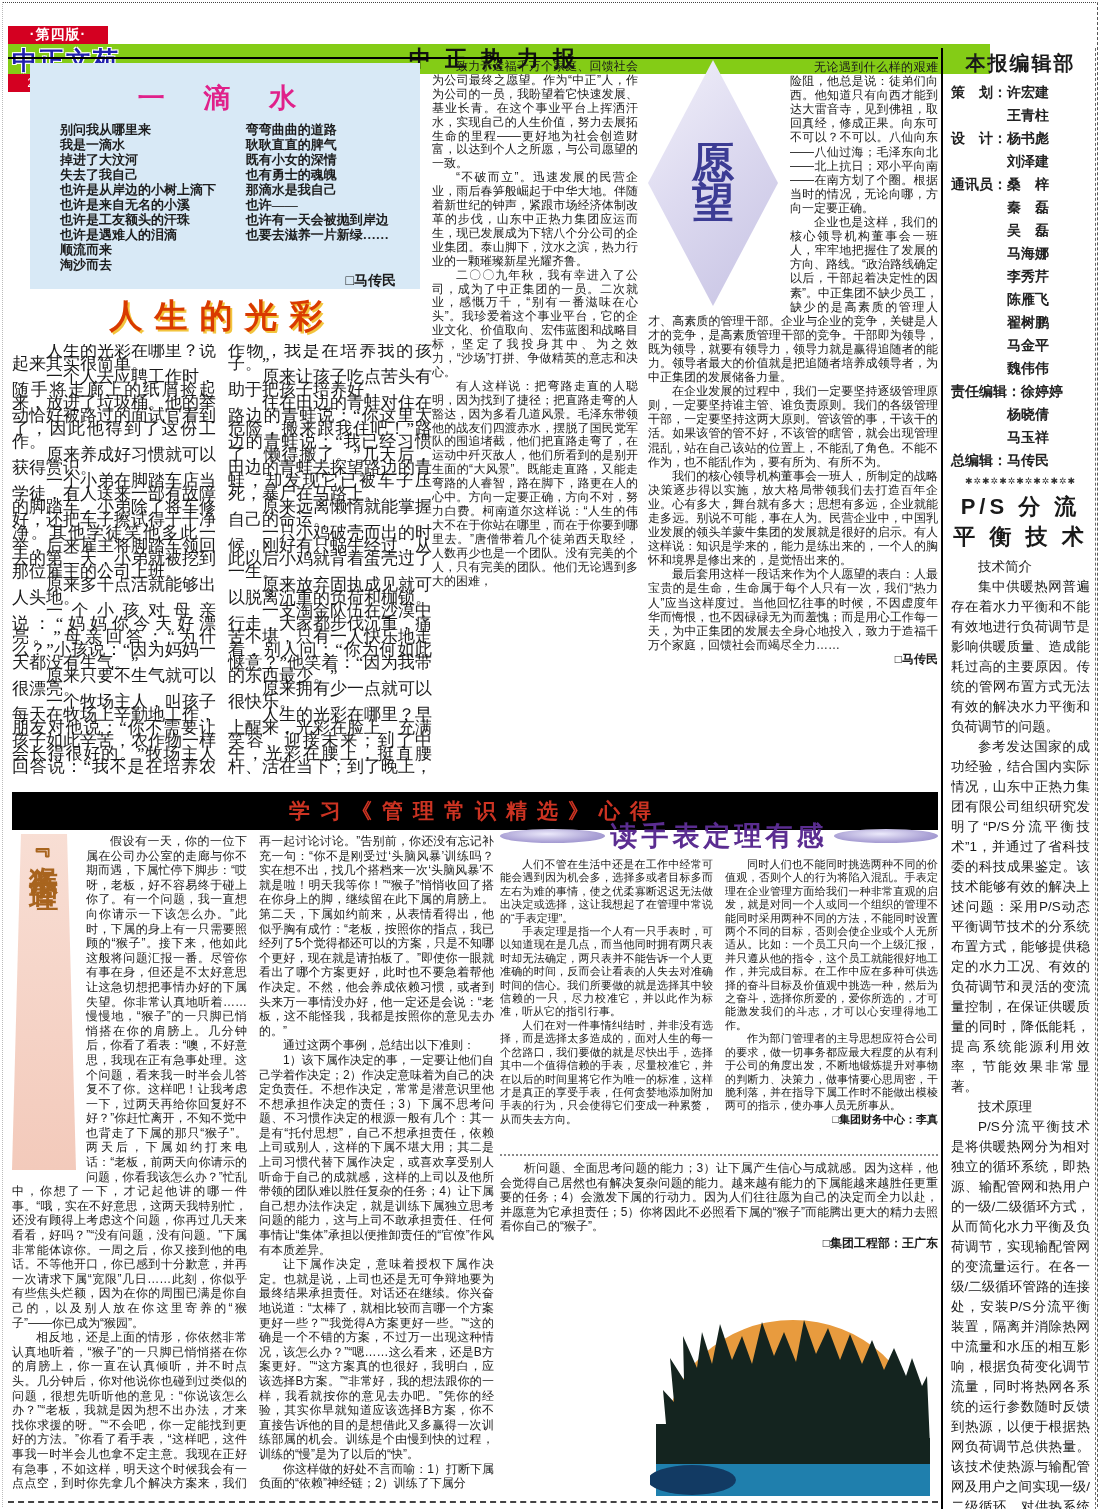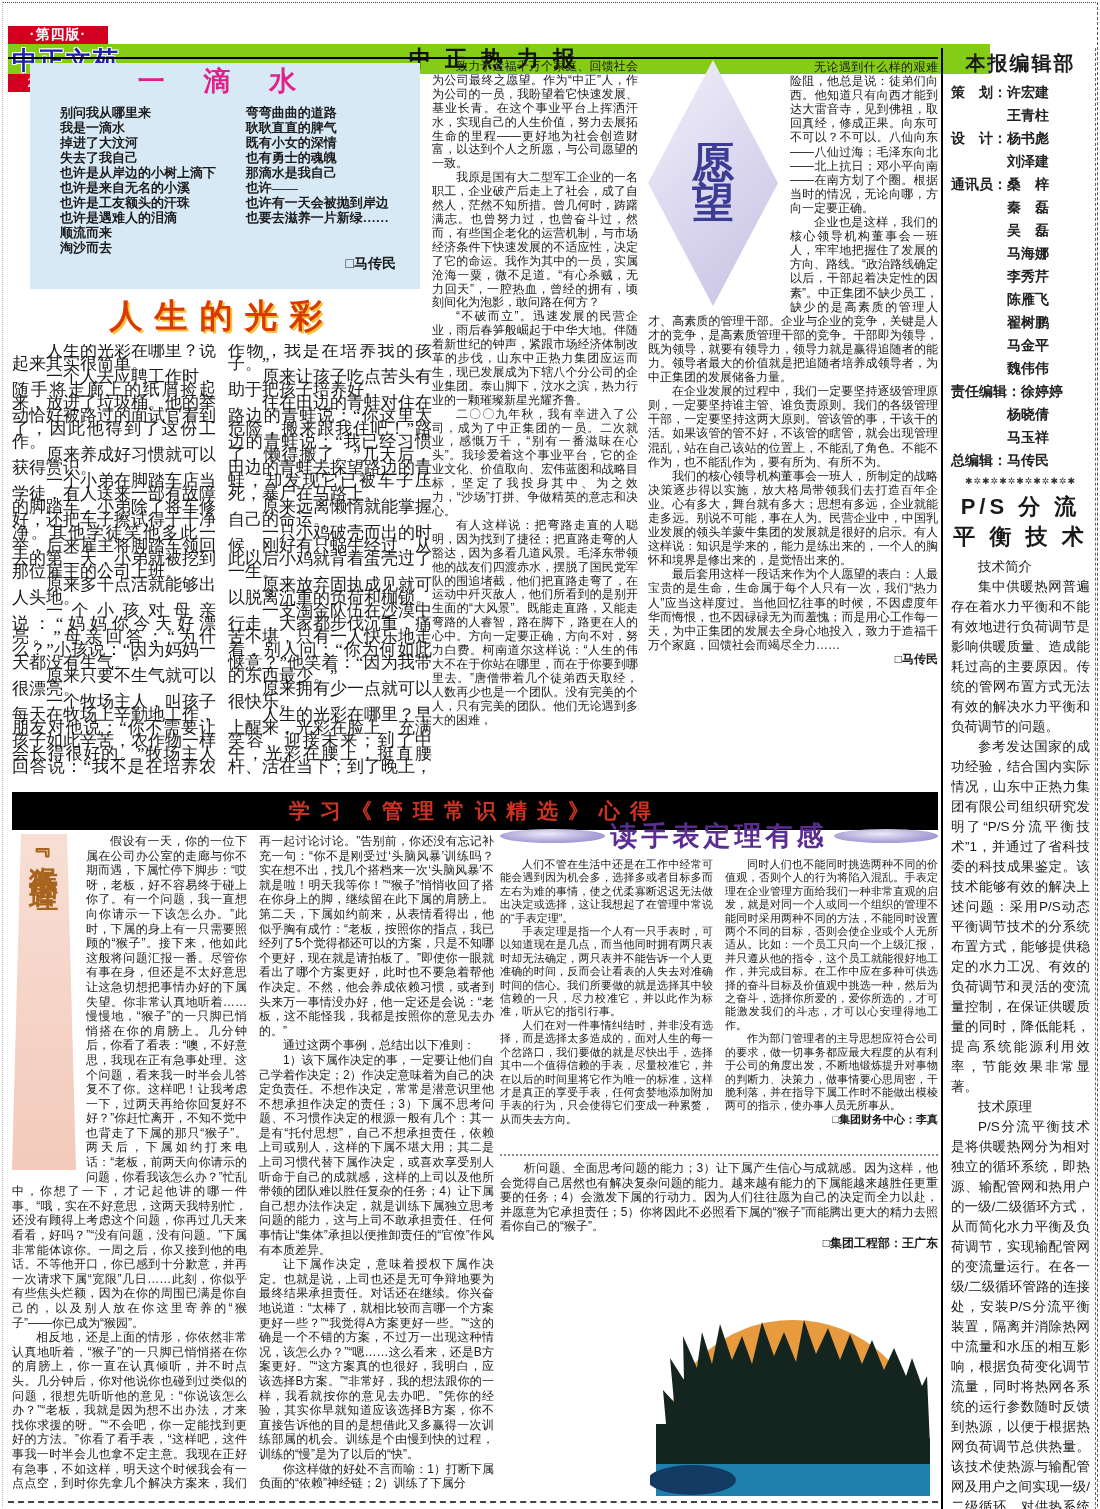--- a/index.html
+++ b/index.html
@@ -29,21 +29,21 @@
             letter-spacing:2px;margin-bottom:4px;}
   .staff{font-size:14px;line-height:23px;font-weight:bold;color:#222;}
   .star-divider{text-align:center;font-size:9px;letter-spacing:1px;color:#333;margin:4px 0;}
   .ps-title{text-align:center;font-weight:bold;font-size:22px;letter-spacing:4px;line-height:1.35;margin:6px 0 6px;}
   .ps-body{font-size:13.5px;line-height:20px;text-align:justify;overflow:hidden;}
   .ps-body .para{margin:0;text-indent:2em;}
   
   .para{margin:0;text-indent:2em;}
   .byline{text-align:right;font-weight:bold;}
   
-  .poem{position:absolute;left:30px;top:63px;width:390px;height:226px;background:#d8e9f6;box-sizing:border-box;padding-top:0;}
+  .poem{position:absolute;left:30px;top:63px;width:390px;height:226px;background:#d8e9f6;box-sizing:border-box;padding-top:17px;}
   .poem-title{text-align:center;color:#e0218a;font-family:"Liberation Serif",serif;font-weight:bold;
               font-size:27px;letter-spacing:16px;}
   .poem-cols{display:flex;padding:6px 16px 0 30px;font-family:"Liberation Serif",serif;
              font-size:13px;line-height:15px;color:#1c1c1c;font-weight:bold;}
   .poem-col-left{width:54%;}
   .poem-col-right{width:46%;}
   .poem-byline{text-align:right;padding-right:24px;font-weight:bold;font-size:14px;}
   
   .glory{position:absolute;left:12px;top:294px;width:420px;height:496px;}
   .glory-title{text-align:center;font-family:"Liberation Serif",serif;font-weight:bold;font-size:33px;
@@ -192,21 +192,20 @@
         <div class="para">人生的光彩在哪里？早上醒来，光彩在脸上，充满笑容、迎接未来；到了中午，光彩在腰上，挺直腰杆、活在当下；到了晚上，光彩在脚上，脚踏实地、做好自己。</div>
         <div class="para">原来人生也很简单，只要能懂得“珍惜、知足、感恩”，你就拥有了生命的光彩。</div>
       </div>
     <div class="byline">□集团综合部　杨晓倩</div>
   </div>
 </div>
 
 <div class="wish">
   <div class="wish-colA">
       <div class="para">致力于造福千万个家庭、回馈社会为公司最终之愿望。作为“中正”人，作为公司的一员，我盼望着它快速发展、基业长青。在这个事业平台上挥洒汗水，实现自己的人生价值，努力去展拓生命的里程——更好地为社会创造财富，以达到个人之所愿，与公司愿望的一致。</div>
-      <div class="para">我原是国有大二型军工企业的一名职工，企业破产后走上了社会，成了自然人，茫然不知所措。曾几何时，踌躇满志。也曾努力过，也曾奋斗过，然而，有些国企老化的运营机制，与市场经济条件下快速发展的不适应性，决定了它的命运。我作为其中的一员，实属沧海一粟，微不足道。“有心杀贼，无力回天”，一腔热血，曾经的拥有，顷刻间化为泡影，敢问路在何方？</div>
       <div class="para">“不破而立”。迅速发展的民营企业，雨后春笋般崛起于中华大地。伴随着新世纪的钟声，紧跟市场经济体制改革的步伐，山东中正热力集团应运而生，现已发展成为下辖八个分公司的企业集团。泰山脚下，汶水之滨，热力行业的一颗璀璨新星光耀齐鲁。</div>
       <div class="para">二〇〇九年秋，我有幸进入了公司，成为了中正集团的一员。二次就业，感慨万千，“别有一番滋味在心头”。我珍爱着这个事业平台，它的企业文化、价值取向、宏伟蓝图和战略目标，坚定了我投身其中、为之效力，“沙场”打拼、争做精英的意志和决心。</div>
       <div class="para">有人这样说：把弯路走直的人聪明，因为找到了捷径；把直路走弯的人豁达，因为多看几道风景。毛泽东带领他的战友们四渡赤水，摆脱了国民党军队的围追堵截，他们把直路走弯了，在运动中歼灭敌人，他们所看到的是别开生面的“大风景”。既能走直路，又能走弯路的人睿智，路在脚下，路更在人的心中。方向一定要正确，方向不对，努力白费。柯南道尔这样说：“人生的伟大不在于你站在哪里，而在于你要到哪里去。”唐僧带着几个徒弟西天取经，人数再少也是一个团队。没有完美的个人，只有完美的团队。他们无论遇到多大的困难，</div>
     </div>
   <div class="wish-colB">
     <div class="wish-diamond">
       <span class="wish-badge-char">愿</span>
       <span class="wish-badge-char">望</span>
     </div>
     <div>

